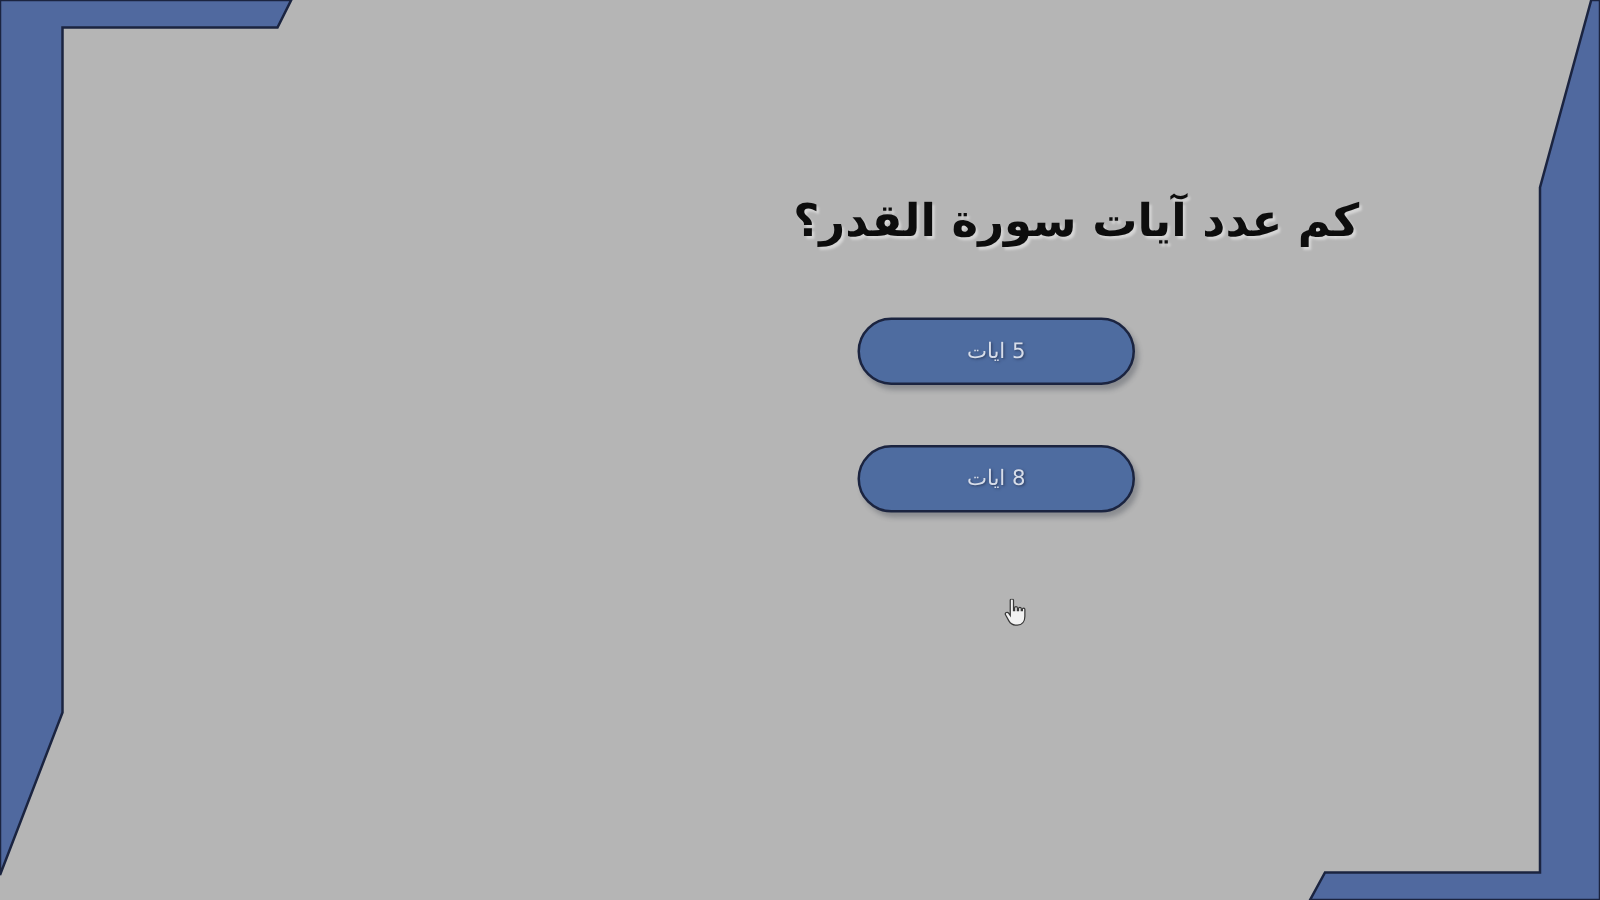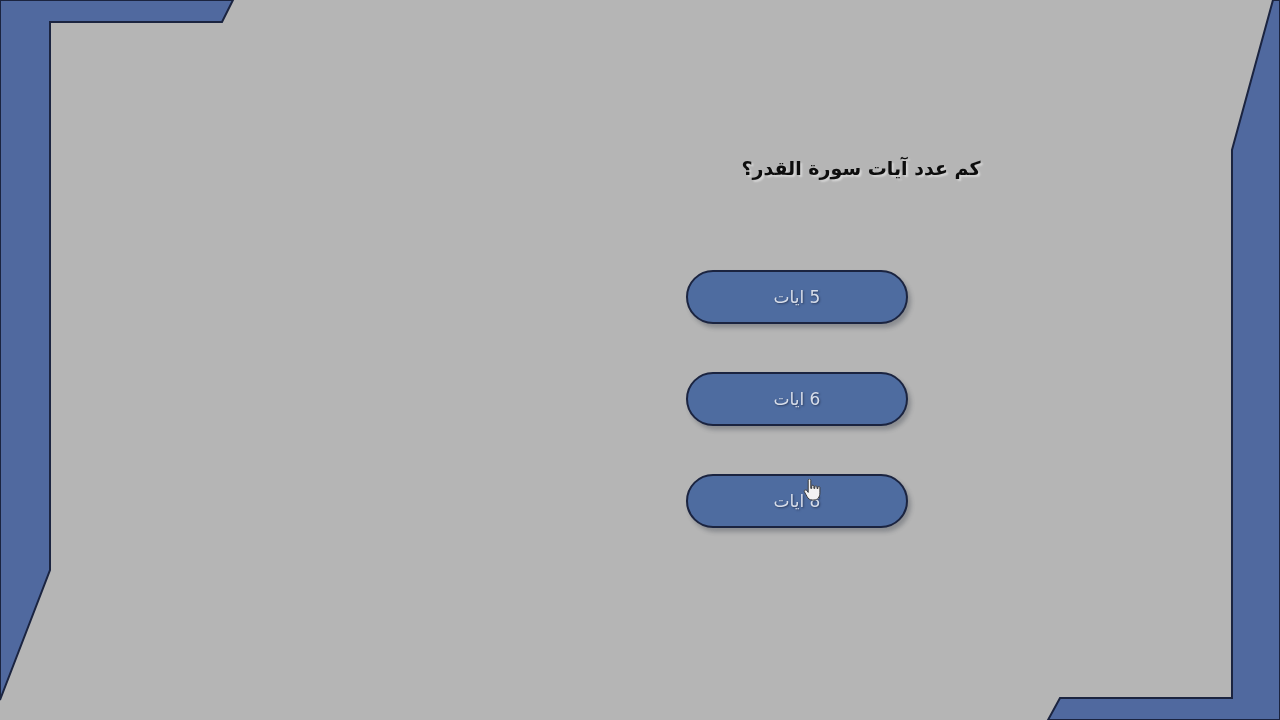--- a/index.html
+++ b/index.html
@@ -33,33 +33,33 @@
   
   .question {
     position:absolute;
     left:561px;
     top:157px;
     width:600px;
     text-align:center;
     direction:rtl;
     unicode-bidi:bidi-override;
     font-family:"DejaVu Sans", sans-serif;
-    font-size:19px;
+    font-size:36px;
     font-weight:bold;
     color:#0d0d0d;
     letter-spacing:0px;
     text-shadow:2px 2px 2px rgba(255,255,255,0.45);
     white-space:nowrap;
   }
 
   
   .answers {
     position:absolute;
     left:686px;
-    top:270px;
+    top:254px;
     width:222px;
   }
 
   .answer-btn {
     display:flex;
     align-items:center;
     justify-content:center;
     width:222px;
     height:54px;
     margin-bottom:48px;
@@ -102,23 +102,20 @@
     <path d="M 1280 720 L 1048 720 L 1060 698 L 1232 698 L 1232 150 L 1273 0 L 1280 0 Z" fill="#50699f" stroke="#1b2440" stroke-width="2"></path>
   </svg>
 
   <div class="question">كم عدد آيات سورة القدر؟</div>
 
   <div class="answers">
     <div class="answer-btn">
       <span>5 ايات</span>
     </div>
     <div class="answer-btn">
-      <span>6 ايات</span>
-    </div>
-    <div class="answer-btn">
       <span>8 ايات</span>
     </div>
   </div>
 
   <svg class="cursor" viewBox="0 0 20 24">
     <path d="M7.2 1.2 c0-.7 .6-1.2 1.3-1.2 c.7 0 1.3 .5 1.3 1.2 l0 8.2 l.9 0 l0-2.1 c0-.6 .5-1.1 1.1-1.1 c.6 0 1.1 .5 1.1 1.1 l0 2.1 l.9 0 l0-1.5 c0-.6 .5-1.1 1.1-1.1 c.6 0 1.1 .5 1.1 1.1 l0 1.6 l.9 0 l0-1.0 c0-.6 .5-1.0 1.0-1.0 c.6 0 1.0 .5 1.0 1.0 l0 5.4 c0 4.2-2.3 7.1-6.0 7.1 l-1.6 0 c-2.6 0-4.0-1.2-5.2-3.3 l-2.7-4.9 c-.4-.7-.1-1.5 .6-1.8 c.7-.3 1.5-.1 1.9 .5 l1.3 1.9 l0-12.2 Z" fill="#f2f2f2" stroke="#3a3a3a" stroke-width="1"></path>
   </svg>
 
 </div>
 

